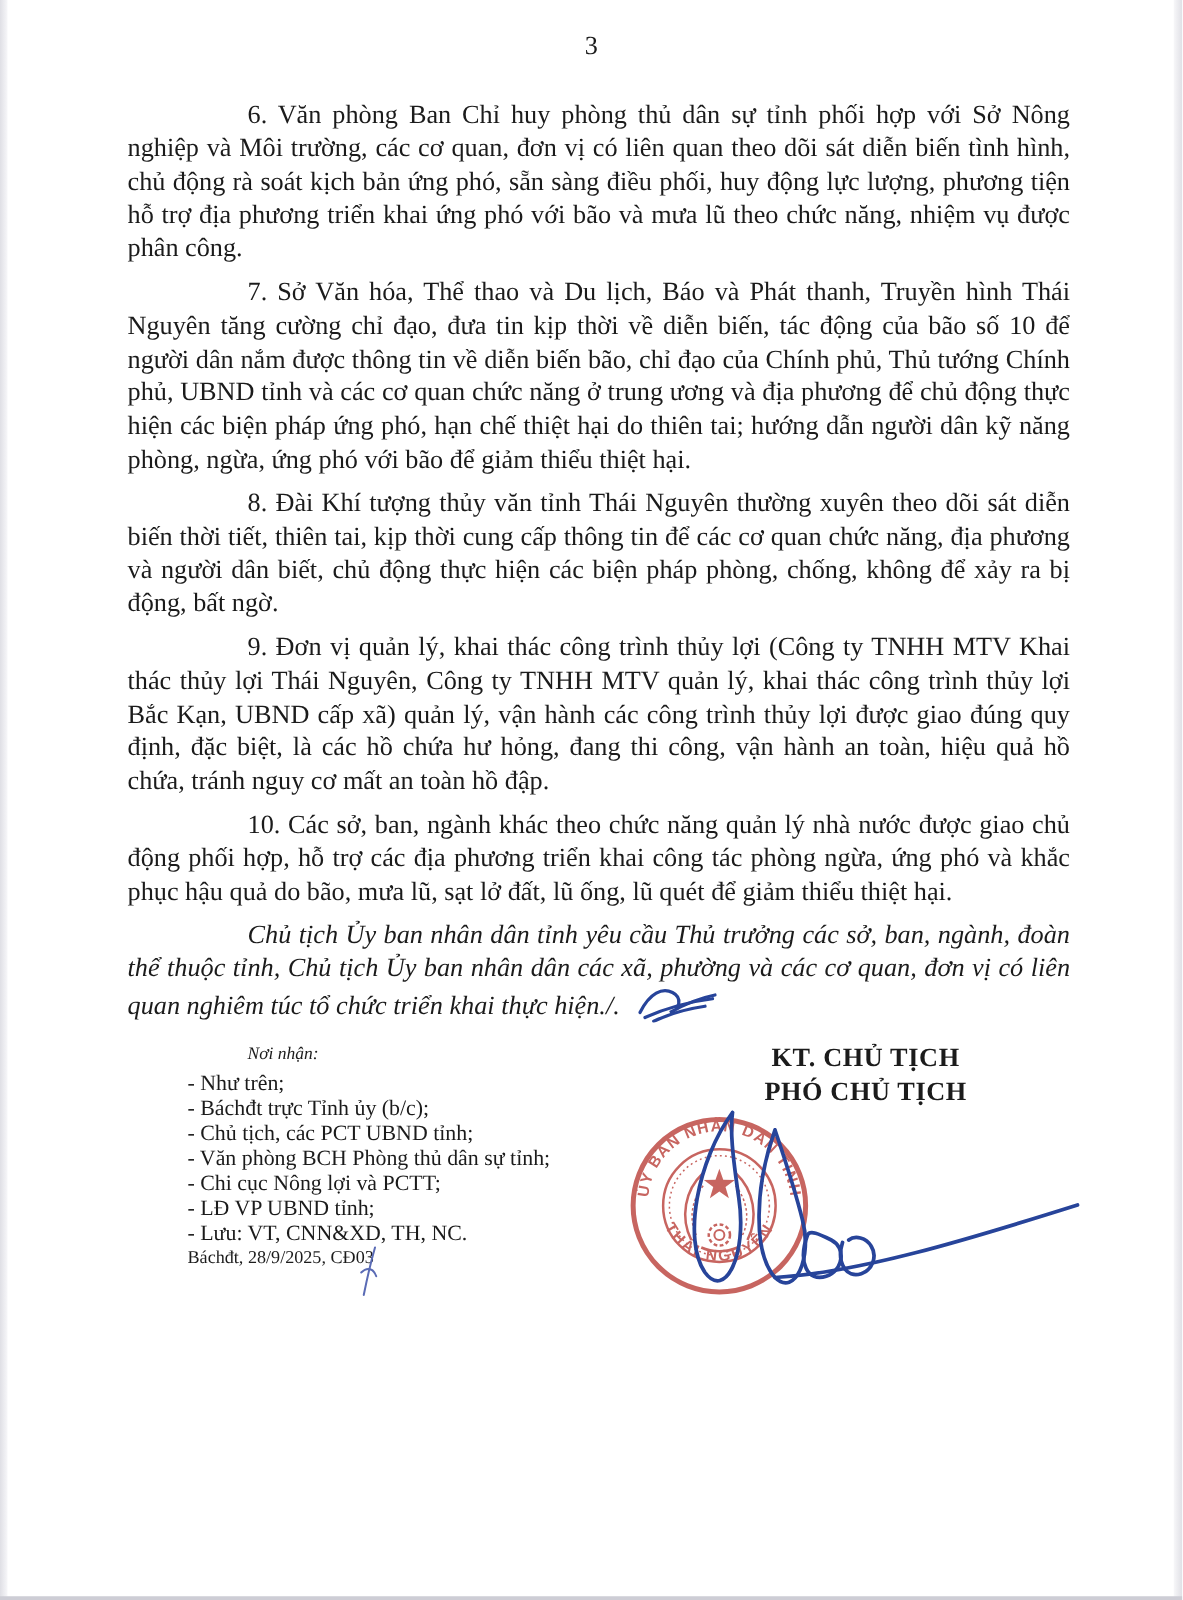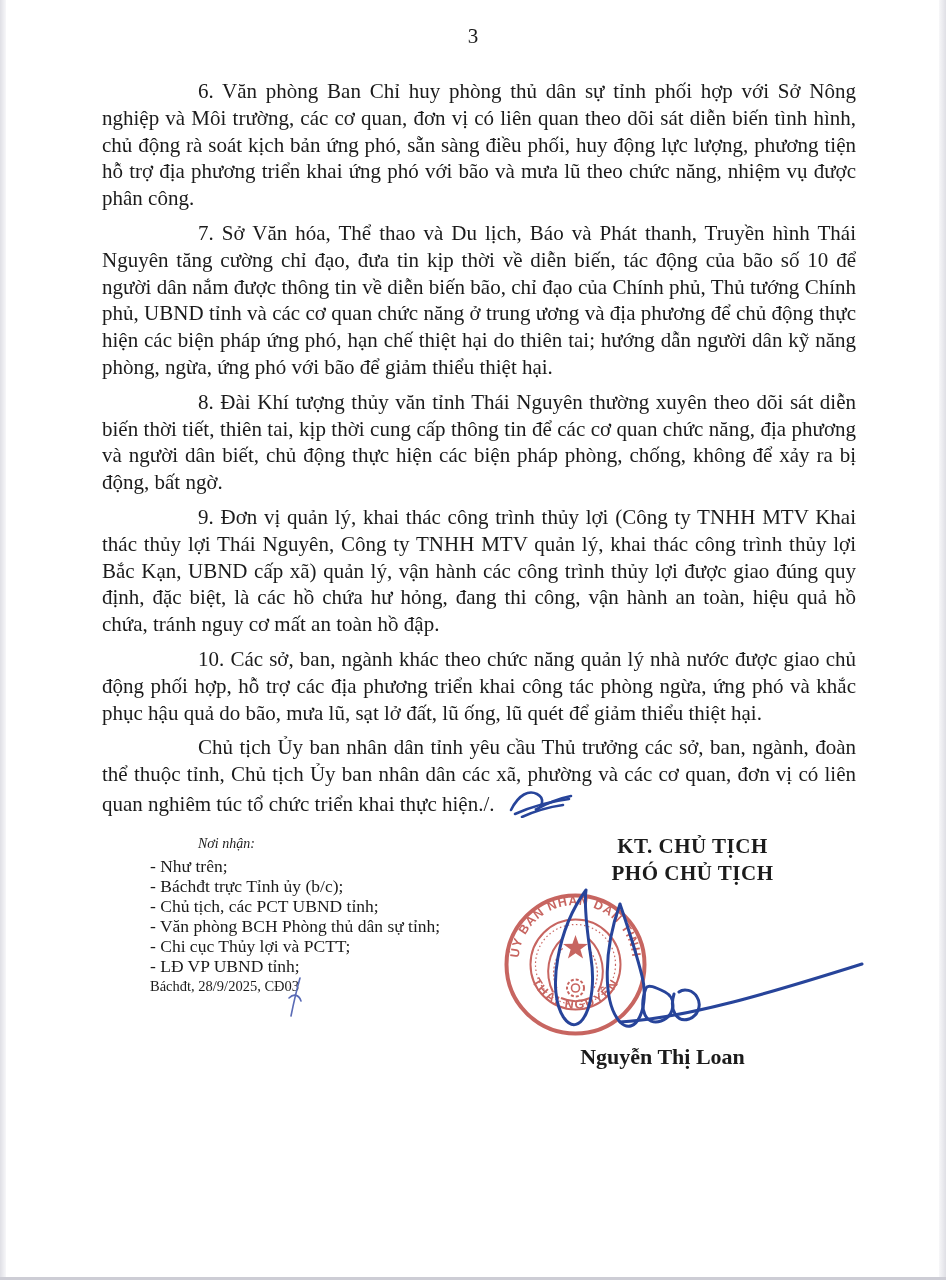--- a/index.html
+++ b/index.html
@@ -14,21 +14,21 @@
     background:linear-gradient(to left,#dfdfe5,#f7f7f9);}
   .edge-bottom{position:absolute;left:0;right:0;bottom:0;height:3px;background:#cdcdd5;}
 
   .page-number{position:absolute;top:24px;left:0;right:0;text-align:center;font-size:21px;}
 
   .doc-body{position:absolute;left:102px;top:78px;width:754px;}
   .para{
     margin:0 0 8px 0;font-size:21px;line-height:26.8px;
     text-align:justify;text-indent:96px;
   }
-  .closing-para{margin-bottom:0;}
+  .closing-para{margin-bottom:0;font-style:italic;}
   .paraph-svg{display:inline-block;vertical-align:-7px;margin-left:10px;}
 
   .recipients{position:absolute;left:150px;top:836px;width:330px;}
   .recipients-heading{font-size:14px;font-weight:normal;font-style:italic;margin-bottom:4px;margin-left:48px;}
   .recipient-line{font-size:17.5px;line-height:20px;}
   .recipients-note{position:relative;font-size:14.5px;margin-top:2px;}
   .note-tick{position:absolute;left:136px;top:-2px;}
 
   .sig-titles{
     position:absolute;left:560px;top:833px;width:265px;text-align:center;
@@ -66,22 +66,23 @@
         </g>
       </svg></p>
   </main>
 
   <section class="recipients">
     <div class="recipients-heading">Nơi nhận:</div>
     <div class="recipient-line">- Như trên;</div>
     <div class="recipient-line">- Báchđt trực Tỉnh ủy (b/c);</div>
     <div class="recipient-line">- Chủ tịch, các PCT UBND tỉnh;</div>
     <div class="recipient-line">- Văn phòng BCH Phòng thủ dân sự tỉnh;</div>
-    <div class="recipient-line">- Chi cục Thủy lợi và PCTT;</div>
+    <div class="recipient-line">- Chi cục Nông lợi và PCTT;</div>
     <div class="recipient-line">- LĐ VP UBND tỉnh;</div>
+    <div class="recipient-line">- Lưu: VT, CNN&amp;XD, TH, NC.</div>
     <div class="recipients-note">
       <span>Báchđt, 28/9/2025, CĐ03</span>
       <svg class="note-tick" width="20" height="42" viewBox="0 0 20 42">
         <g fill="none" stroke="#5a6bb5" stroke-width="1.6" stroke-linecap="round">
           <path d="M 14,2 C 10,16 7,30 5,40"></path>
           <path d="M 3,22 C 8,17 13,19 15,25"></path>
         </g>
       </svg>
     </div>
   </section>
@@ -120,15 +121,14 @@
   <svg class="signature-svg" viewBox="0 0 345 170">
     <g fill="none" stroke="#27449a" stroke-width="3" stroke-linecap="round" stroke-linejoin="round">
       <path d="M 58,14 C 30,52 18,116 36,142 C 52,164 70,128 63,82 C 58,48 56,28 58,14"></path>
       <path d="M 92,28 C 76,72 74,126 92,146 C 108,162 122,130 114,100 C 107,72 98,46 92,28"></path>
       <path d="M 118,112 C 110,134 118,150 133,145 C 147,140 149,122 137,116 C 127,111 120,108 118,112"></path>
       <path d="M 146,118 C 141,134 149,147 161,143 C 170,140 174,129 169,121 C 165,114 156,112 151,116"></path>
       <path d="M 92,146 C 160,142 245,116 334,88"></path>
     </g>
   </svg>
 
-  <div class="sig-name">Nguyễn Thị Loan</div>
 
 </div>
 
 </body></html>

